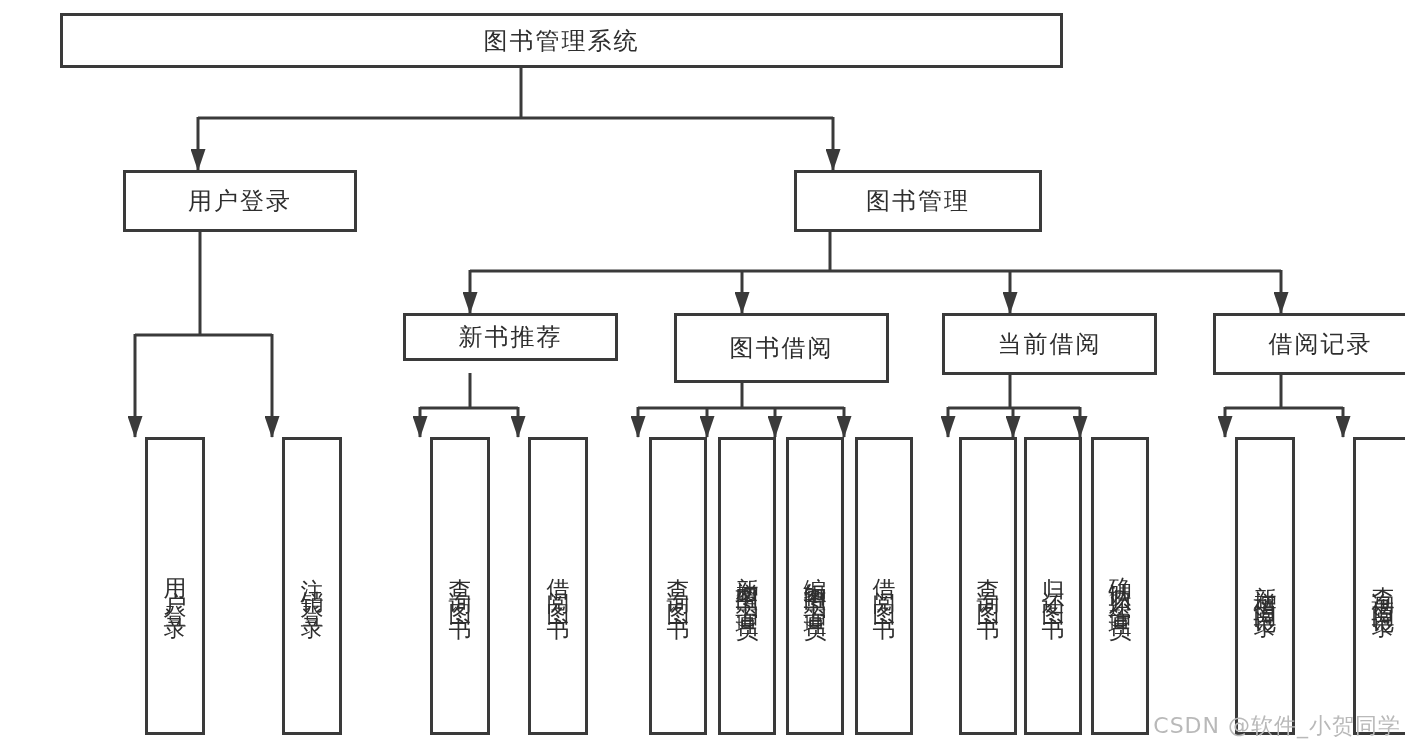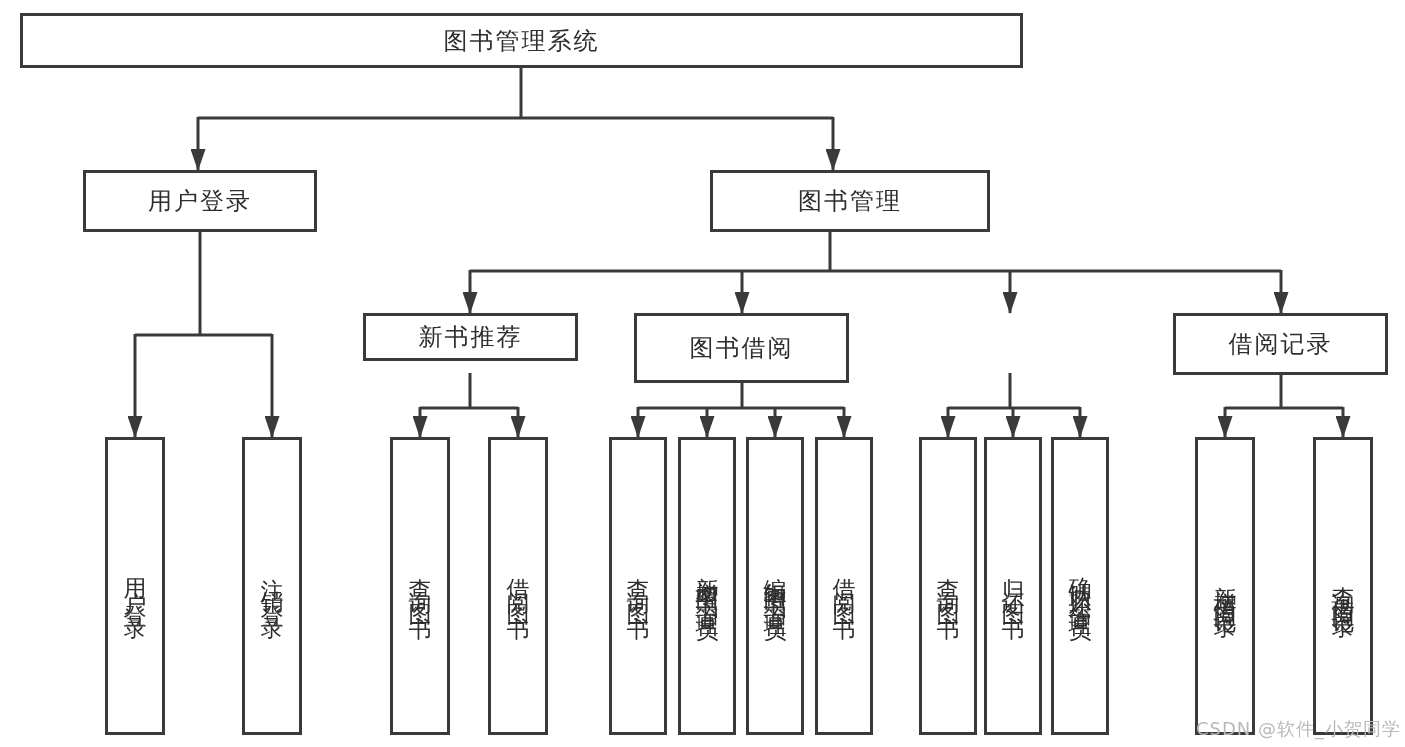--- a/index.html
+++ b/index.html
@@ -24,20 +24,21 @@
 
   .node {
     position: absolute;
     background: #ffffff;
     border: 3px solid #3a3a3a;
     display: flex;
     align-items: center;
     justify-content: center;
     z-index: 2;
     color: #2e2e2e;
+    margin-left: 40px;
   }
 
   .node.h .lbl {
     font-size: 24px;
     letter-spacing: 2px;
     white-space: nowrap;
     line-height: 1;
   }
 
   .node.v { overflow: hidden; }
@@ -48,21 +49,21 @@
     letter-spacing: 13px;
     line-height: 1;
     white-space: nowrap;
   }
   .node.v .lbl.long { letter-spacing: 6px; }
 
   .watermark {
     position: absolute;
     right: 4px;
     bottom: 6px;
-    font-size: 18px;
+    font-size: 22px;
     color: #b9b9b9;
     letter-spacing: 1px;
     z-index: 3;
     white-space: nowrap;
     text-align: right;
   }
 </style>
 </head>
 <body>
 
@@ -130,30 +131,33 @@
     </g>
   </svg>
 
   <div class="node h" style="left:20px;top:13px;width:1003px;height:55px">
     <span class="lbl">图书管理系统</span>
   </div>
 
   <div class="node h" style="left:83px;top:170px;width:234px;height:62px">
     <span class="lbl">用户登录</span>
   </div>
-  <div class="node h" style="left:710px;top:170px;width:280px;height:62px">
+  <div class="node h" style="left:754px;top:170px;width:248px;height:62px">
     <span class="lbl">图书管理</span>
   </div>
 
   <div class="node h" style="left:363px;top:313px;width:215px;height:48px">
     <span class="lbl">新书推荐</span>
   </div>
   <div class="node h" style="left:634px;top:313px;width:215px;height:70px">
     <span class="lbl">图书借阅</span>
   </div>
+  <div class="node h" style="left:902px;top:313px;width:215px;height:62px">
+    <span class="lbl">当前借阅</span>
+  </div>
   <div class="node h" style="left:1173px;top:313px;width:215px;height:62px">
     <span class="lbl">借阅记录</span>
   </div>
 
   <div class="node v" style="left:105px;top:437px;width:60px;height:298px">
     <span class="lbl">用户登录</span>
   </div>
   <div class="node v" style="left:242px;top:437px;width:60px;height:298px">
     <span class="lbl">注销登录</span>
   </div>

